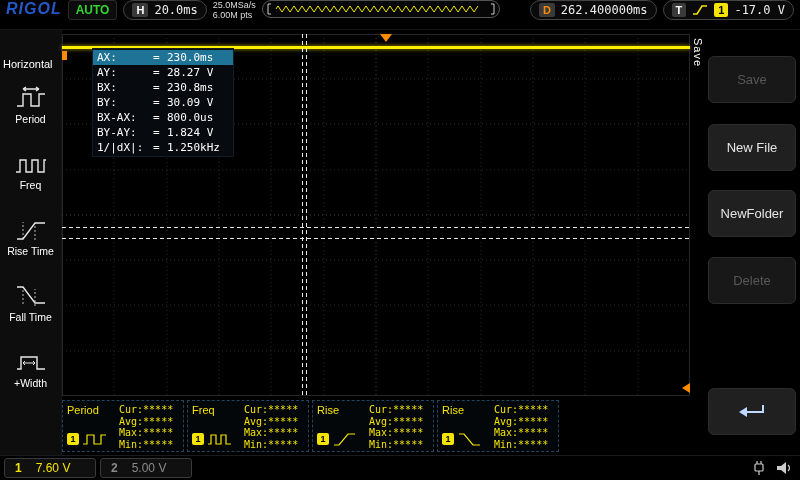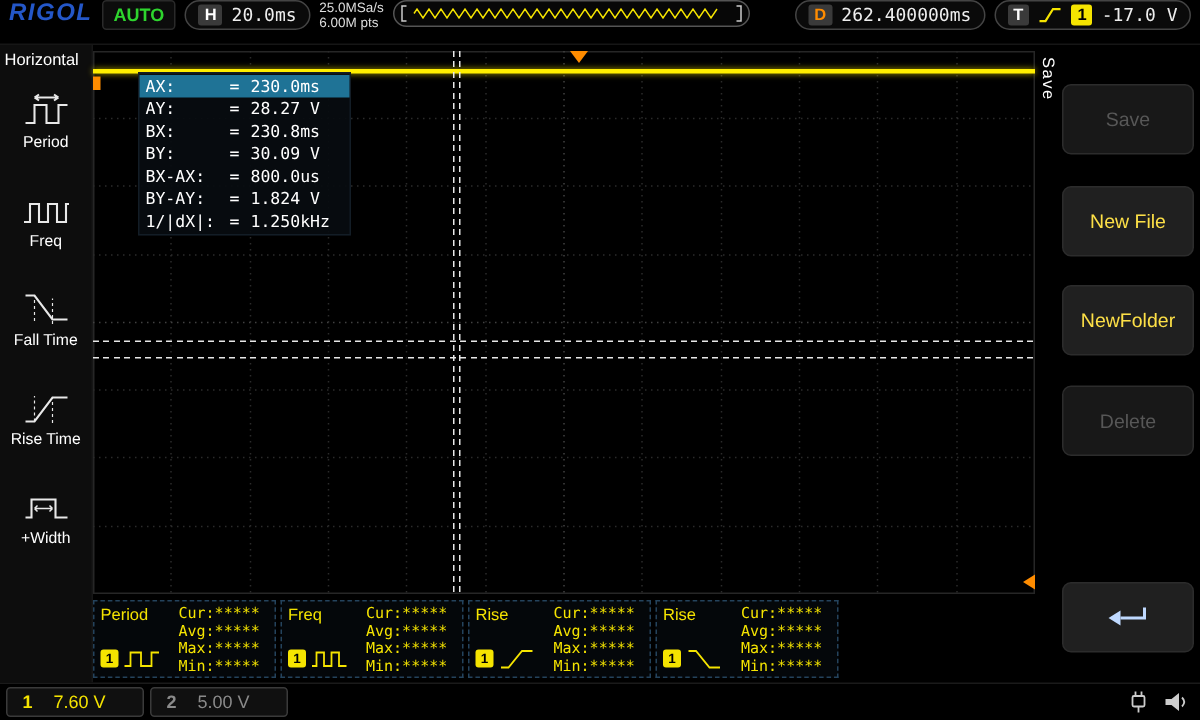--- a/index.html
+++ b/index.html
@@ -45,21 +45,21 @@
     background: #f5e400; color: #000; font-weight: bold; font-size: 11px;
     padding: 0 4px; border-radius: 2px; line-height: 14px;
     font-family: "Liberation Sans", sans-serif;
   }
 
   
   .sidebar {
     position: absolute; left: 0; top: 30px; width: 62px; height: 425px;
     background: #0d0d0d; border-right: 1px solid #161616;
   }
-  .sidebar-title { font-size: 11px; color: #fff; padding: 4px 3px 2px 3px; }
+  .sidebar-title { font-size: 11px; color: #fff; padding: 4px 3px 2px 3px; margin-top: 24px; }
   .menu-item {
     height: 66px; display: flex; flex-direction: column;
     align-items: center; justify-content: center; gap: 3px; cursor: pointer;
   }
   .mi-label { font-size: 10.5px; color: #fff; text-align: center; line-height: 11px; }
   .mi-icon { display: block; }
 
   
   .scope {
     position: absolute; left: 62px; top: 34px; width: 628px; height: 362px;
@@ -102,21 +102,21 @@
   .cur-row .ce { width: 14px; }
 
   
   .save-tab {
     position: absolute; left: 692px; top: 38px;
     writing-mode: vertical-rl; font-size: 11px; color: #fff; letter-spacing: 1px;
   }
   .rbtn {
     position: absolute; left: 708px; width: 88px; height: 47px;
     background: #202020; border: 1px solid #2c2c2c; border-radius: 6px;
-    color: #fde047; font-size: 13px;
+    color: #e5e5e5; font-size: 13px;
     display: flex; align-items: center; justify-content: center; cursor: pointer;
   }
   .rbtn.disabled { color: #575757; background: #181818; }
 
   
   .meas-bar {
     position: absolute; left: 62px; top: 400px; width: 628px; height: 52px;
     display: flex; gap: 3px;
   }
   .meas-panel {
@@ -204,35 +204,35 @@
   <div class="menu-item">
     <svg class="mi-icon" width="34" height="26" viewBox="0 0 34 26">
       <path d="M2,21 h4 v-12 h6 v12 h6 v-12 h6 v12 h6 v-12 h2" fill="none" stroke="#e8e8e8" stroke-width="1.4"></path>
     </svg>
     <div class="mi-label">Freq</div>
   </div>
 
   <div class="menu-item">
     <svg class="mi-icon" width="34" height="26" viewBox="0 0 34 26">
       <g fill="none" stroke="#e8e8e8" stroke-width="1.4">
+        <path d="M3,22 h6 l12,-16 h10"></path>
+        <path d="M9,22 v-17 M21,23 v-17" stroke-dasharray="2,2" stroke-width="0.8"></path>
+      </g>
+    </svg>
+    <div class="mi-label">Rise Time</div>
+  </div>
+
+  <div class="menu-item">
+    <svg class="mi-icon" width="34" height="26" viewBox="0 0 34 26">
+      <g fill="none" stroke="#e8e8e8" stroke-width="1.4">
         <path d="M3,4 h6 l12,16 h10"></path>
         <path d="M9,21 v-17 M21,23 v-17" stroke-dasharray="2,2" stroke-width="0.8"></path>
       </g>
     </svg>
     <div class="mi-label">Fall Time</div>
-  </div>
-
-  <div class="menu-item">
-    <svg class="mi-icon" width="34" height="26" viewBox="0 0 34 26">
-      <g fill="none" stroke="#e8e8e8" stroke-width="1.4">
-        <path d="M3,22 h6 l12,-16 h10"></path>
-        <path d="M9,22 v-17 M21,23 v-17" stroke-dasharray="2,2" stroke-width="0.8"></path>
-      </g>
-    </svg>
-    <div class="mi-label">Rise Time</div>
   </div>
 
   <div class="menu-item">
     <svg class="mi-icon" width="34" height="26" viewBox="0 0 34 26">
       <g fill="none" stroke="#e8e8e8" stroke-width="1.4">
         <path d="M3,20 h4 v-12 h16 v12 h8"></path>
         <path d="M9,14 h12 M9,14 l2,-2 M9,14 l2,2 M21,14 l-2,-2 M21,14 l-2,2" stroke-width="1"></path>
       </g>
     </svg>
     <div class="mi-label">+Width</div>

